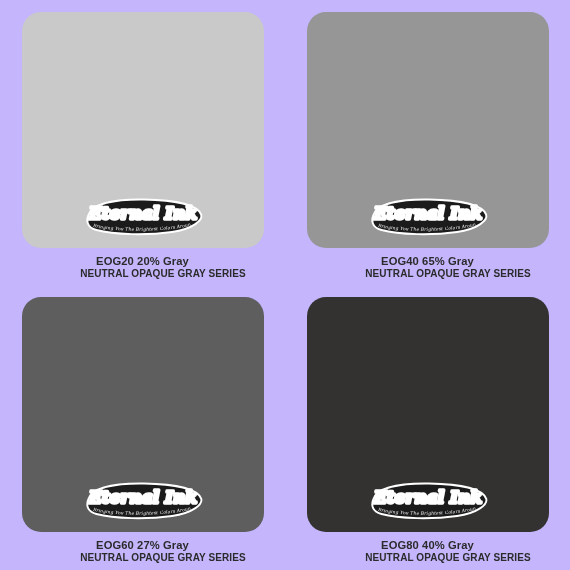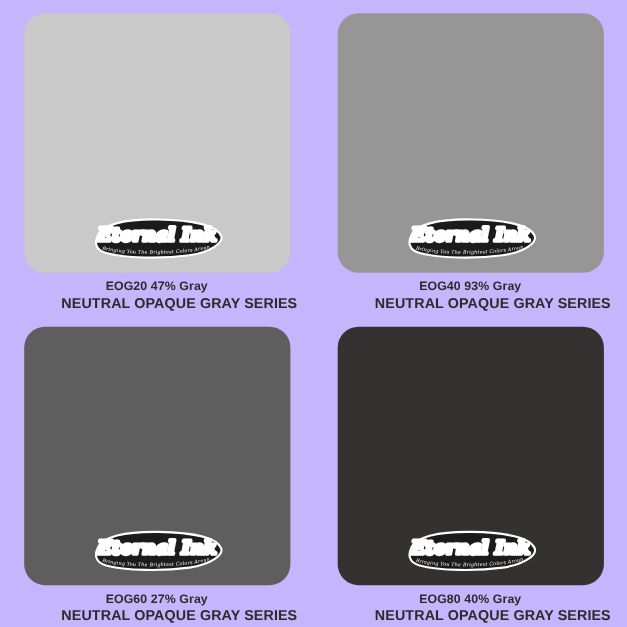--- a/index.html
+++ b/index.html
@@ -70,21 +70,21 @@
     color: #2b2b2b;
     font-weight: bold;
     line-height: 1.28;
     letter-spacing: 0.1px;
   }
   .caption .line1 {
     font-size: 11.2px;
     display: block;
   }
   .caption .line2 {
-    font-size: 13px;
+    font-size: 10px;
     display: block;
     padding-left: 41px;
   }
 </style>
 </head>
 <body>
 
 <div class="sheet">
   <div class="grid">
 
@@ -106,21 +106,21 @@
             </g>
             <g font-family="'DejaVu Serif', serif" font-style="italic">
               <text font-size="9" fill="#ffffff" letter-spacing="0.4">
                 <textPath href="#bline0" startOffset="50%" text-anchor="middle">Bringing You The Brightest Colors Around</textPath>
               </text>
             </g>
           </svg>
         </div>
       </div>
       <div class="caption">
-        <span class="line1">EOG20 47% Gray</span>
+        <span class="line1">EOG20 20% Gray</span>
         <span class="line2">NEUTRAL OPAQUE GRAY SERIES</span>
       </div>
     </div>
 
     <div class="cell row1">
       <div class="swatch" style="background-color: rgb(150, 150, 150);">
         <div class="logo">
           <svg viewBox="0 0 260 86" xmlns="http://www.w3.org/2000/svg" aria-hidden="true">
             <defs>
               <path id="swoosh1" d="M18 40 C26 18, 70 8, 132 9 C196 10, 242 20, 250 40 C254 52, 232 70, 190 76 C140 83, 70 82, 34 72 C12 66, 13 50, 18 40 Z"></path>
@@ -136,21 +136,21 @@
             </g>
             <g font-family="'DejaVu Serif', serif" font-style="italic">
               <text font-size="9" fill="#ffffff" letter-spacing="0.4">
                 <textPath href="#bline1" startOffset="50%" text-anchor="middle">Bringing You The Brightest Colors Around</textPath>
               </text>
             </g>
           </svg>
         </div>
       </div>
       <div class="caption">
-        <span class="line1">EOG40 93% Gray</span>
+        <span class="line1">EOG40 65% Gray</span>
         <span class="line2">NEUTRAL OPAQUE GRAY SERIES</span>
       </div>
     </div>
 
     <div class="cell row2">
       <div class="swatch" style="background-color: rgb(94, 94, 94);">
         <div class="logo">
           <svg viewBox="0 0 260 86" xmlns="http://www.w3.org/2000/svg" aria-hidden="true">
             <defs>
               <path id="swoosh2" d="M18 40 C26 18, 70 8, 132 9 C196 10, 242 20, 250 40 C254 52, 232 70, 190 76 C140 83, 70 82, 34 72 C12 66, 13 50, 18 40 Z"></path>

